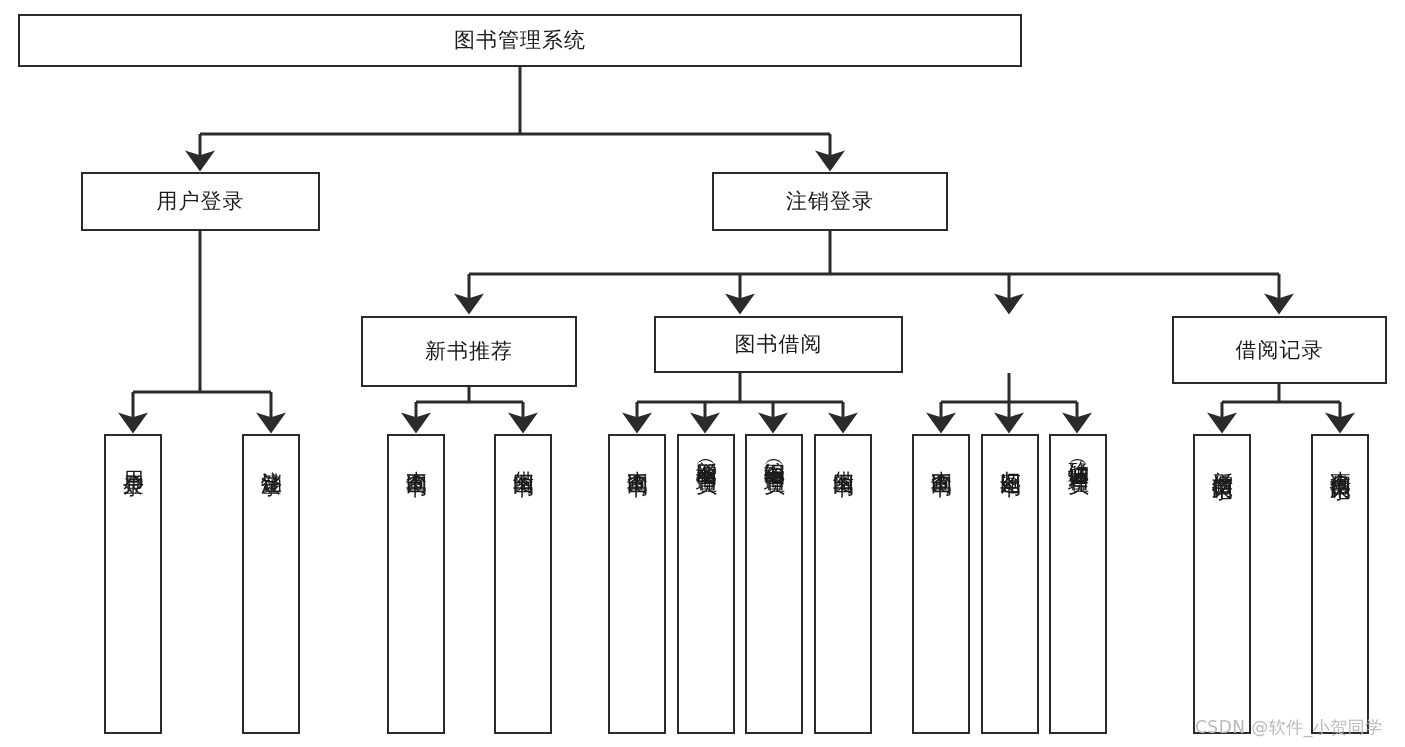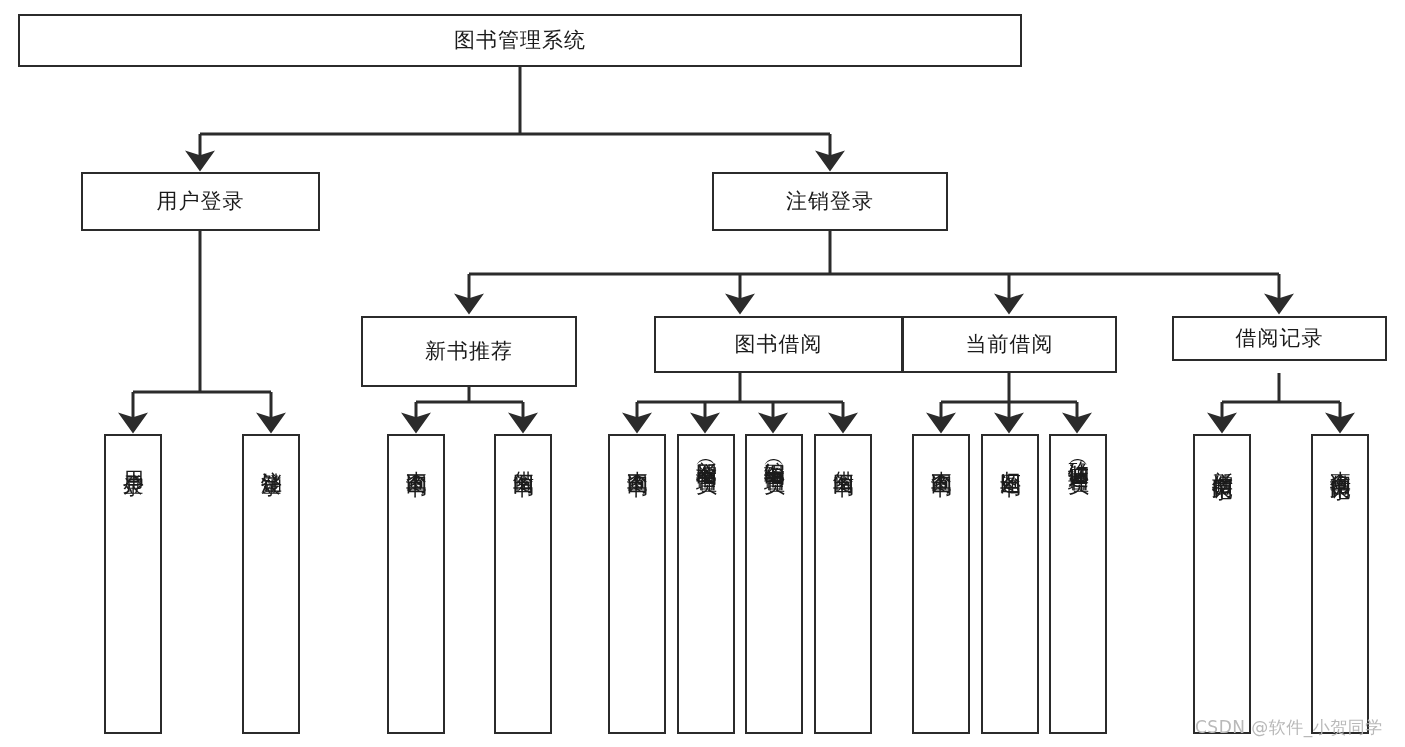--- a/index.html
+++ b/index.html
@@ -123,24 +123,21 @@
   <div class="node horizontal" style="left:712px;top:172px;width:236px;height:59px;">
     <span class="node-label">注销登录</span>
   </div>
 
   <div class="node horizontal" style="left:361px;top:316px;width:216px;height:71px;">
     <span class="node-label">新书推荐</span>
   </div>
   <div class="node horizontal" style="left:654px;top:316px;width:249px;height:57px;">
     <span class="node-label">图书借阅</span>
   </div>
-  <div class="node horizontal" style="left:902px;top:316px;width:215px;height:57px;">
-    <span class="node-label">当前借阅</span>
-  </div>
-  <div class="node horizontal" style="left:1172px;top:316px;width:215px;height:45px;">
+  <div class="node horizontal" style="left:1172px;top:316px;width:215px;height:68px;">
     <span class="node-label">借阅记录</span>
   </div>
 
   <div class="node vertical" style="left:104px;top:434px;width:58px;height:300px;">
     <span class="node-label">用户登录</span>
   </div>
   <div class="node vertical" style="left:242px;top:434px;width:58px;height:300px;">
     <span class="node-label">注销登录</span>
   </div>
 

